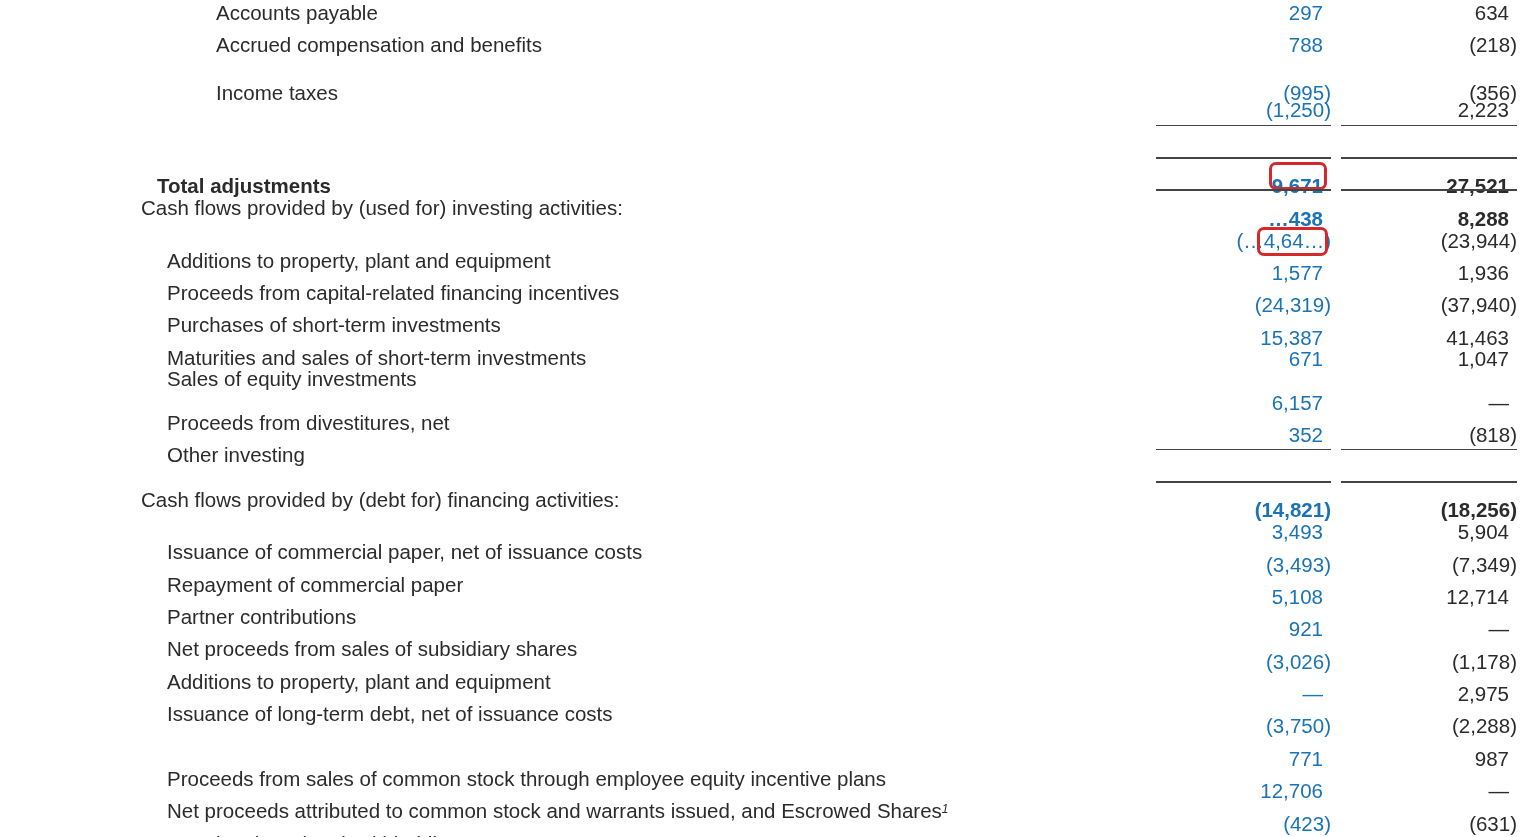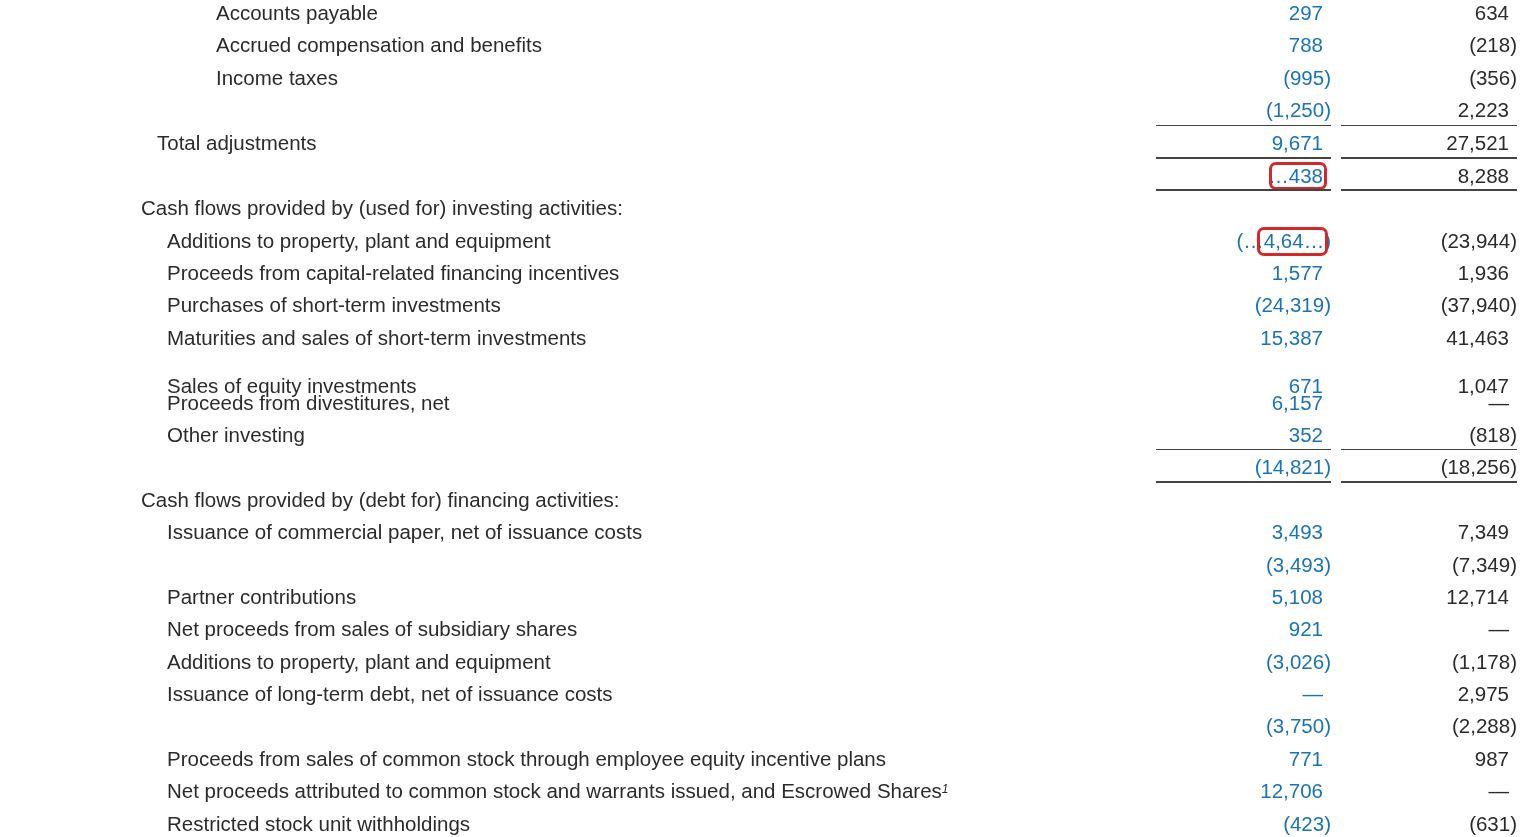--- a/index.html
+++ b/index.html
@@ -1,24 +1,24 @@
 <!DOCTYPE html>
 <html><head>
 <meta charset="utf-8">
 <style>
   html, body { margin:0; padding:0; background:#ffffff; }
   body { width:1540px; height:837px; overflow:hidden; position:relative;
          font-family:"Liberation Sans", sans-serif; font-size:20.5px; color:#2b2b2b; }
   .row { position:absolute; left:0; width:1540px; height:32px; }
   .label { position:absolute; top:0; white-space:nowrap; line-height:32px; }
   .l1 { left:216px; }
-  .l2 { left:167px; }
+  .l2 { left:167px;margin-top:20px; }
   .l0 { left:141px; }
   .lt { left:157px; }
-  .bold { font-weight:normal; }
+  .bold { font-weight:bold;margin-top:43px; }
   .c1, .c2 { position:absolute; top:0; line-height:32px; white-space:nowrap; text-align:right; }
   .c1 { right:217px; color:#1a73b5; }   
   .c2 { right:31px;  color:#2b2b2b; }   
   .paren .c1 { right:209px; }
   .paren2 .c2 { right:23px; }
   .rule { position:absolute; height:0; border-top:1.5px solid #444; }
   .r1 { left:1156px; width:175px; }
   .r2 { left:1341px; width:176px; }
   .dbl { border-top:2px solid #444; }
   sup { font-size:12px; font-style:italic; vertical-align:top; position:relative; top:-2px; }
@@ -30,21 +30,21 @@
 <div class="row" style="top:-3px">
   <span class="label l1">Accounts payable</span>
   <span class="c1">297</span>
   <span class="c2">634</span>
 </div>
 <div class="row paren2" style="top:29px">
   <span class="label l1">Accrued compensation and benefits</span>
   <span class="c1">788</span>
   <span class="c2">(218)</span>
 </div>
-<div class="row paren paren2" style="top:62px">
+<div class="row paren paren2" style="top:77px">
   <span class="label l1">Income taxes</span>
   <span class="c1">(995)</span>
   <span class="c2">(356)</span>
 </div>
 <div class="row paren" style="top:94px">
   <span class="c1">(1,250)</span>
   <span class="c2">2,223</span>
 </div>
 <div class="rule r1" style="top:125px"></div>
 <div class="rule r2" style="top:125px"></div>
@@ -84,21 +84,21 @@
 <div class="row paren paren2" style="top:289px">
   <span class="label l2">Purchases of short-term investments</span>
   <span class="c1">(24,319)</span>
   <span class="c2">(37,940)</span>
 </div>
 <div class="row" style="top:322px">
   <span class="label l2">Maturities and sales of short-term investments</span>
   <span class="c1">15,387</span>
   <span class="c2">41,463</span>
 </div>
-<div class="row" style="top:370px">
+<div class="row" style="top:343px">
   <span class="label l2">Sales of equity investments</span>
   <span class="c1">671</span>
   <span class="c2">1,047</span>
 </div>
 <div class="row" style="top:387px">
   <span class="label l2">Proceeds from divestitures, net</span>
   <span class="c1">6,157</span>
   <span class="c2">—</span>
 </div>
 <div class="row paren2" style="top:419px">
@@ -116,23 +116,24 @@
 <div class="rule r1 dbl" style="top:481px"></div>
 <div class="rule r2 dbl" style="top:481px"></div>
 
 <div class="row" style="top:484px">
   <span class="label l0">Cash flows provided by (debt for) financing activities:</span>
 </div>
 
 <div class="row" style="top:516px">
   <span class="label l2">Issuance of commercial paper, net of issuance costs</span>
   <span class="c1">3,493</span>
-  <span class="c2">7,349</span>
+  <span class="c2">5,904</span>
 </div>
 <div class="row paren paren2" style="top:549px">
+  <span class="label l2">Repayment of commercial paper</span>
   <span class="c1">(3,493)</span>
   <span class="c2">(7,349)</span>
 </div>
 <div class="row" style="top:581px">
   <span class="label l2">Partner contributions</span>
   <span class="c1">5,108</span>
   <span class="c2">12,714</span>
 </div>
 <div class="row" style="top:613px">
   <span class="label l2">Net proceeds from sales of subsidiary shares</span>

